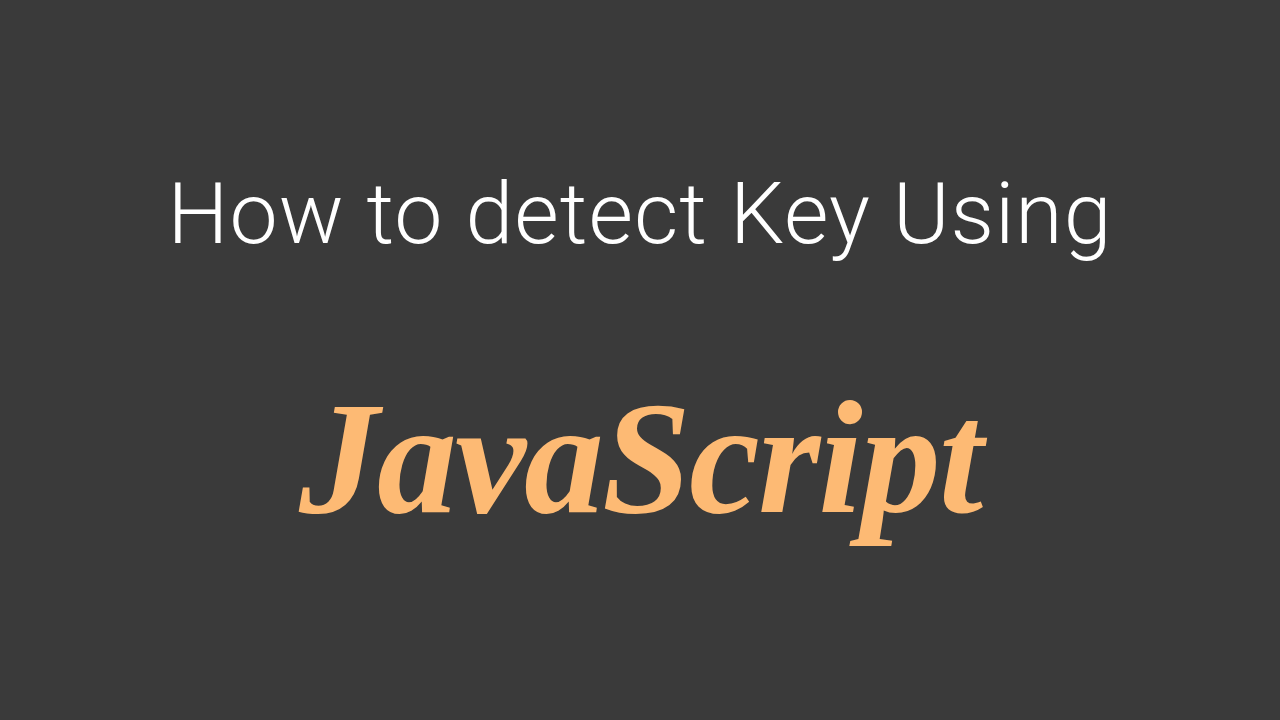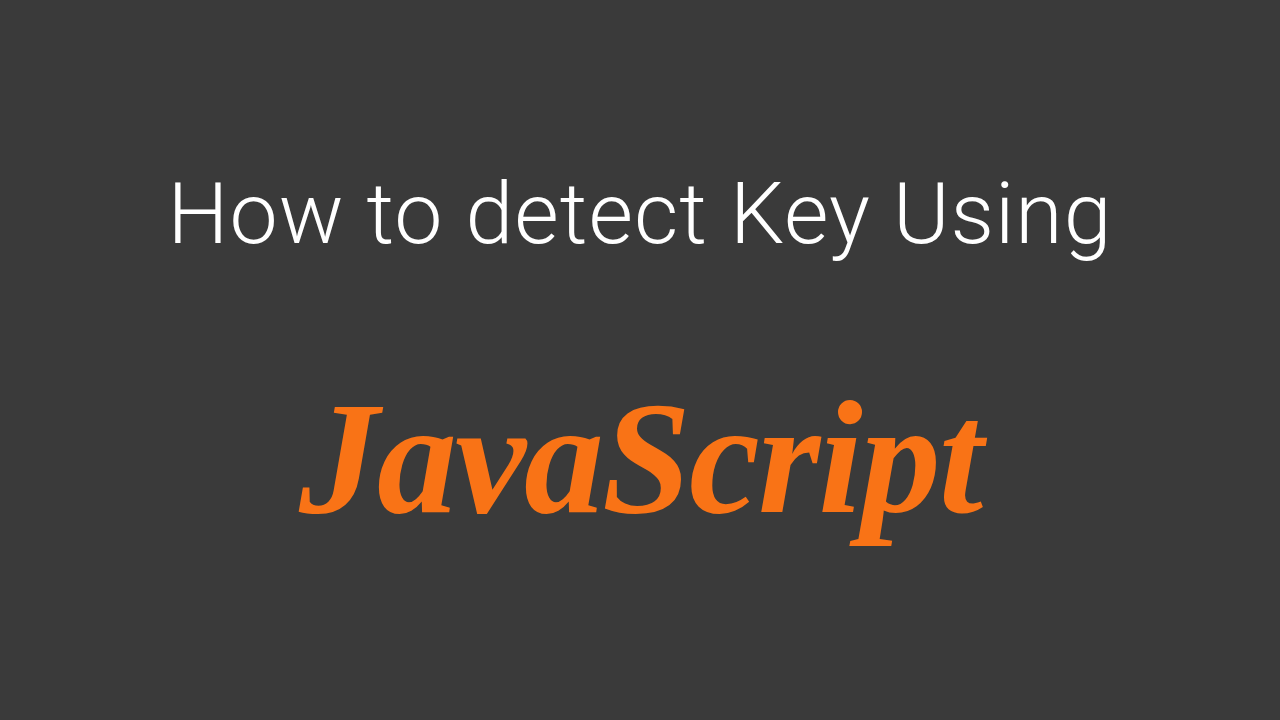--- a/index.html
+++ b/index.html
@@ -21,21 +21,21 @@
   .title-line {
     color: #ffffff;
     font-size: 86px;
     font-weight: 300;
     letter-spacing: 1px;
     text-align: center;
     margin-bottom: 114px;
     margin-top: -20px;
   }
   .accent-line {
-    color: #f97316;
+    color: #fdba74;
     font-size: 160px;
     font-weight: 800;
     font-style: italic;
     letter-spacing: -2px;
     text-align: left;
     line-height: 1;
     font-family: Georgia, "Times New Roman", serif;
   }
 </style>
 </head>

